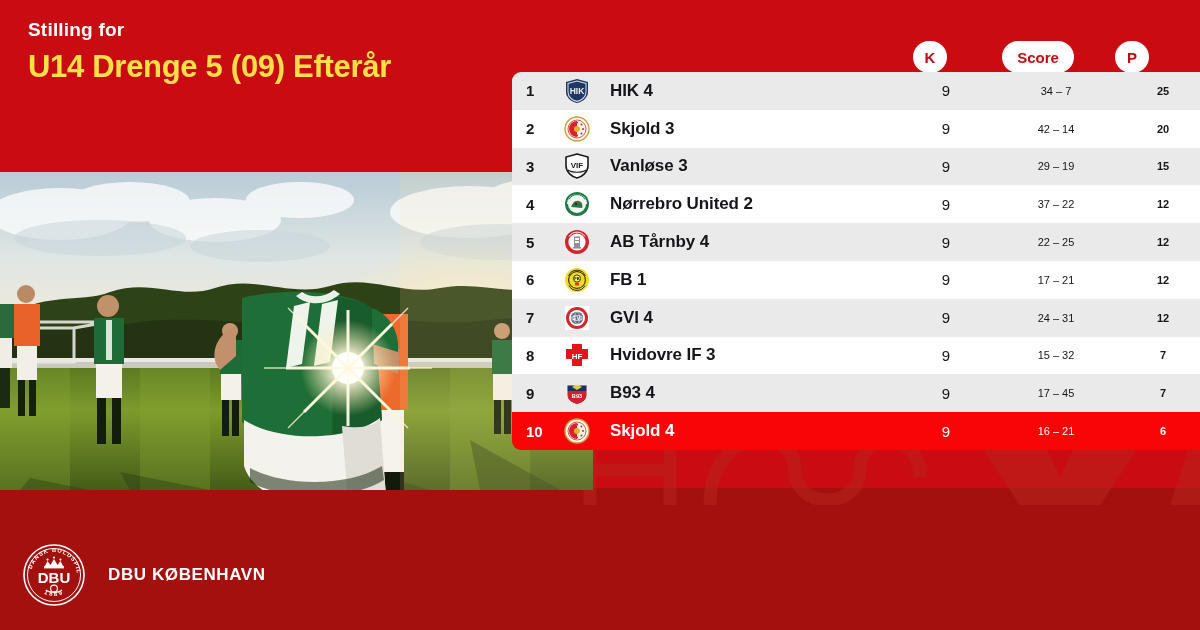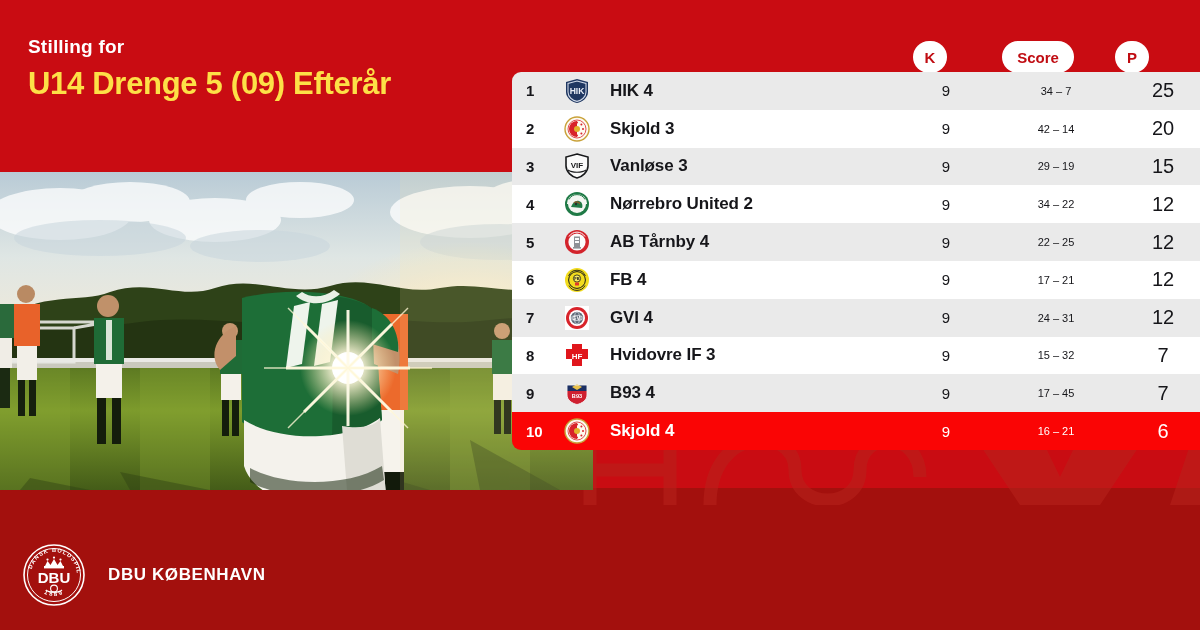--- a/index.html
+++ b/index.html
@@ -23,21 +23,21 @@
   }
 
   
   #watermark {
     position:absolute; left:560px; top:415px;
     width:640px; height:90px;
     opacity:.55; overflow:hidden; pointer-events:none;
   }
 
   
-  #header { position:absolute; left:28px; top:35px; width:470px; }
+  #header { position:absolute; left:28px; top:18px; width:470px; }
   #kicker {
     color:#fff; font-size:19px; font-weight:bold;
     letter-spacing:.2px; line-height:1.25;
   }
   #title {
     color:#fde047; font-size:31px; font-weight:bold;
     letter-spacing:-.3px; line-height:1.3; margin-top:5px;
     white-space:nowrap;
   }
 
@@ -89,21 +89,21 @@
     letter-spacing:-.1px; white-space:nowrap;
   }
   .c-k {
     width:80px; text-align:center; font-weight:normal; font-size:15px;
     margin-left:-14px;
   }
   .c-score {
     width:140px; text-align:center; font-weight:normal; font-size:11px;
   }
   .c-p {
-    width:74px; text-align:center; font-weight:normal; font-size:20px;
+    width:74px; text-align:center; font-weight:bold; font-size:11px;
   }
 
   
   #footer {
     position:absolute; left:22px; top:543px;
     display:flex; align-items:center; gap:22px;
   }
   #footer-logo { width:64px; height:64px; }
   #footer-text {
     color:#fff; font-size:17px; font-weight:bold; letter-spacing:.6px;
@@ -394,21 +394,21 @@
         <circle cx="13" cy="13" r="9" fill="#f4f6f2"></circle>
         <path d="M7 16 C9 11 12 9 15 10 C18 11 19 14 18 17 Z" fill="#1f7a46"></path>
         <path d="M10 12 C12 10 15 11 16 13" fill="none" stroke="#8a5a2a" stroke-width="1.4"></path>
         <circle cx="12" cy="13" r="1.2" fill="#2b2b2b"></circle>
         <path d="M4.4 13 A8.6 8.6 0 0 1 21.6 13" fill="none" stroke="#f4f6f2" stroke-width="3"></path>
         <path d="M5 8.5 A9 9 0 0 1 21 8.5" fill="none" stroke="#1f7a46" stroke-width="1"></path>
       </svg>
     </div>
     <div class="c-team">Nørrebro United 2</div>
     <div class="c-k">9</div>
-    <div class="c-score">34 – 22</div>
+    <div class="c-score">37 – 22</div>
     <div class="c-p">12</div>
   </div>
 
   <div class="row odd">
     <div class="c-rank">5</div>
     <div class="c-logo">
       <svg width="26" height="26" viewBox="0 0 26 26">
         <circle cx="13" cy="13" r="12" fill="#d3242c"></circle>
         <circle cx="13" cy="13" r="8.6" fill="#fbfbfb"></circle>
         <rect x="10" y="7.5" width="6" height="11" fill="#8e9196"></rect>
@@ -430,21 +430,21 @@
       <svg width="26" height="26" viewBox="0 0 26 26">
         <circle cx="13" cy="13" r="12" fill="#f2dc1e"></circle>
         <circle cx="13" cy="13" r="8.4" fill="#f2dc1e" stroke="#1b1b1b" stroke-width="1"></circle>
         <circle cx="13" cy="11.5" r="3.6" fill="#f7ea66" stroke="#1b1b1b" stroke-width=".8"></circle>
         <text x="13" y="13.4" text-anchor="middle" font-family="Liberation Sans, sans-serif" font-size="4" font-weight="bold" fill="#1b1b1b">FB</text>
         <path d="M11 15.5 h4 v3 h-4 z" fill="#e0392b"></path>
         <path d="M4.6 9 A9 9 0 0 1 21.4 9" fill="none" stroke="#1b1b1b" stroke-width=".9"></path>
         <path d="M5 18.5 A9 9 0 0 0 21 18.5" fill="none" stroke="#1b1b1b" stroke-width=".9"></path>
       </svg>
     </div>
-    <div class="c-team">FB 4</div>
+    <div class="c-team">FB 1</div>
     <div class="c-k">9</div>
     <div class="c-score">17 – 21</div>
     <div class="c-p">12</div>
   </div>
 
   <div class="row odd">
     <div class="c-rank">7</div>
     <div class="c-logo">
       <svg width="26" height="26" viewBox="0 0 26 26">
         <rect x="1" y="1" width="24" height="24" fill="#ffffff"></rect>

